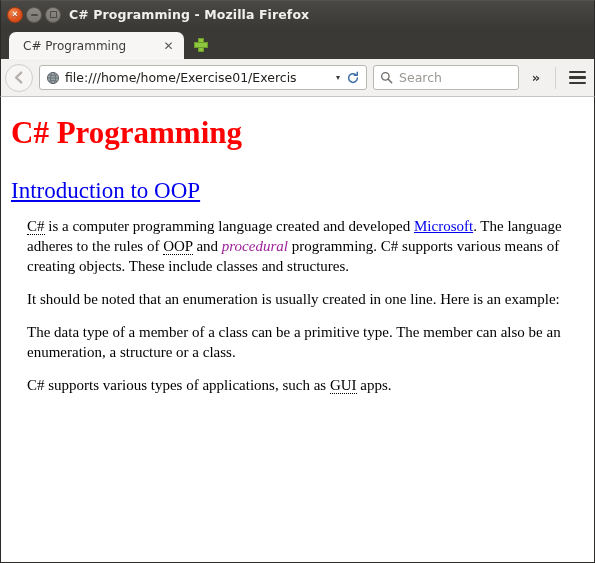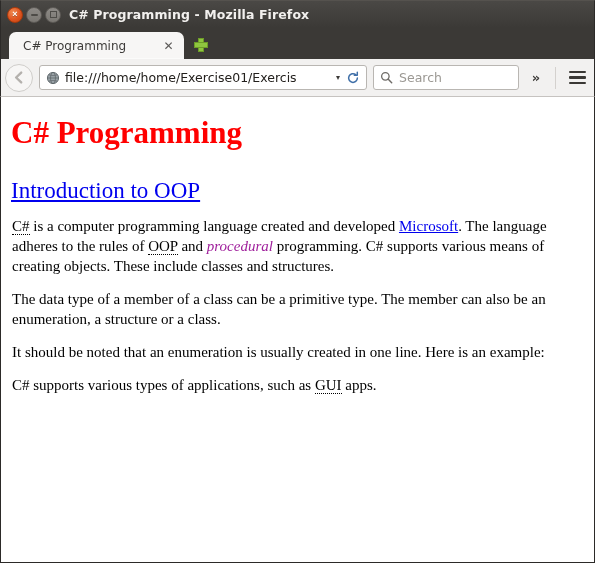--- a/index.html
+++ b/index.html
@@ -318,21 +318,21 @@
     font-family: "Liberation Serif", "DejaVu Serif", serif;
     line-height: 1.2;
   }
   .content h3 a {
     color: #0000ee;
     text-decoration: underline;
   }
   .content p {
     font-size: 15px;
     line-height: 1.33;
-    margin: 13px 1px;
+    margin: 13px 16px;
     font-family: "Liberation Serif", "DejaVu Serif", serif;
     text-align: left;
   }
   .content a.inline-link {
     color: #0000ee;
     text-decoration: underline;
   }
   abbr {
     border-bottom: 1px dotted #000000;
     text-decoration: none;
@@ -424,20 +424,20 @@
     <h1>C# Programming</h1>
 
     <h3>
       <a href="#">Introduction to OOP</a>
     </h3>
 
     <p><abbr>C#</abbr><span> is a computer programming language created and developed </span><a href="#" class="inline-link">Microsoft</a><span>. The language adheres to the rules of </span><abbr>OOP</abbr><span> and </span><span class="term-procedural">procedural</span><span> programming. C# supports various means of creating objects. These include classes and structures.</span></p>
 
 
 
+    <p>It should be noted that an enumeration is usually created in one line. Here is an example:</p>
+
     <p>The data type of a member of a class can be a primitive type. The member can also be an enumeration, a structure or a class.</p>
-
-    <p>It should be noted that an enumeration is usually created in one line. Here is an example:</p>
 
     <p><span>C# supports various types of applications, such as </span><abbr>GUI</abbr><span> apps.</span></p>
 
   </div>
 </div>
 
 </body></html>

